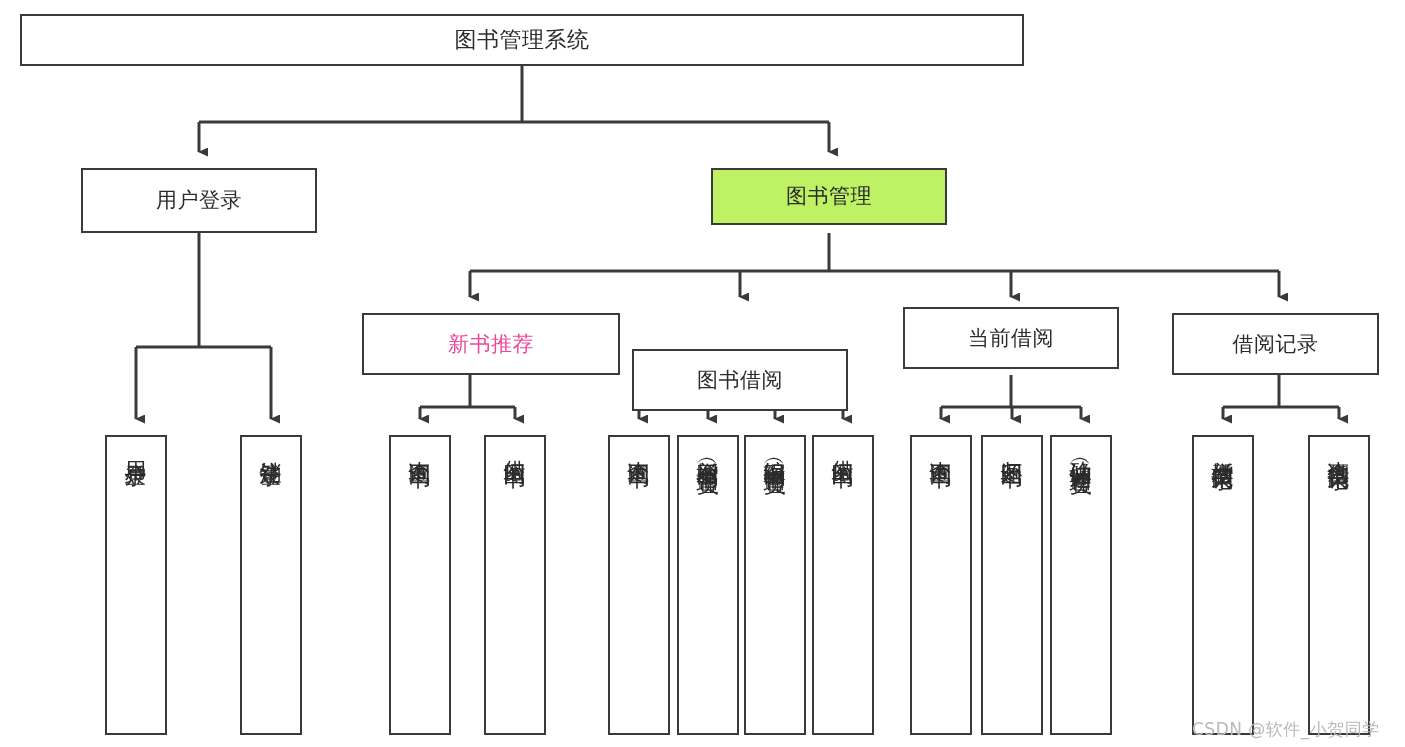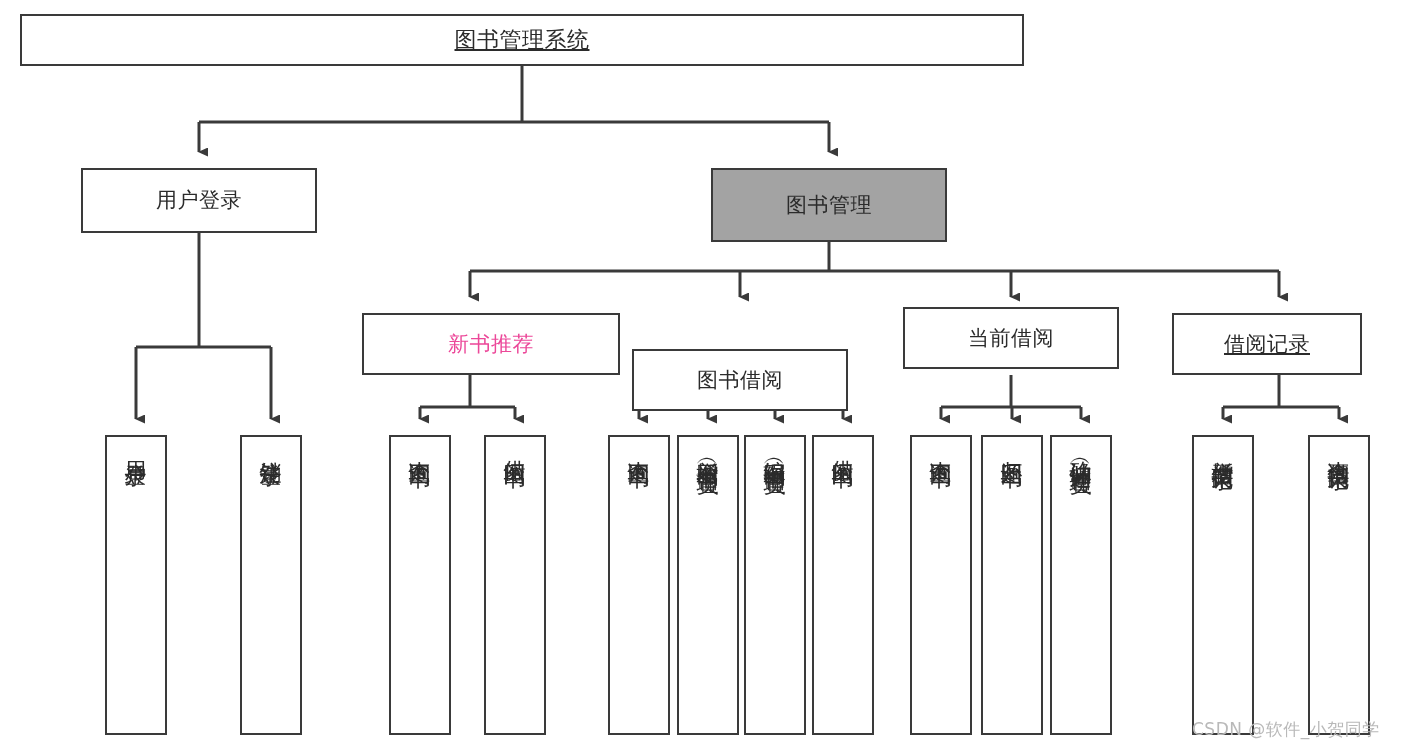--- a/index.html
+++ b/index.html
@@ -52,21 +52,21 @@
     padding-top: 6px;
   }
   .node.vertical .node-label {
     writing-mode: vertical-rl;
     text-orientation: upright;
     font-size: 22px;
     line-height: 1.05;
     letter-spacing: 2px;
     white-space: nowrap;
   }
-  .node.root .node-label { font-size: 22px; text-decoration: underline; }
+  .node.root .node-label { font-size: 22px; }
   .watermark {
     position: absolute;
     font-size: 17px;
     color: #b9b9b9;
     white-space: nowrap;
     letter-spacing: 0.5px;
     font-family: "DejaVu Sans", "Liberation Sans", sans-serif;
     text-align: center;
   }
 </style>
@@ -125,34 +125,34 @@
     </g>
   </svg>
 
   <div class="node horizontal root" style="left: 20px; top: 14px; width: 1004px; height: 52px; border-color: rgb(58, 58, 58); background: rgb(255, 255, 255); color: rgb(43, 43, 43);">
     <span class="node-label">图书管理系统</span>
   </div>
 
   <div class="node horizontal" style="left: 81px; top: 168px; width: 236px; height: 65px; border-color: rgb(58, 58, 58); background: rgb(255, 255, 255); color: rgb(43, 43, 43);">
     <span class="node-label">用户登录</span>
   </div>
-  <div class="node horizontal" style="left: 711px; top: 168px; width: 236px; height: 74px; border-color: rgb(58, 58, 58); background: #a3a3a3; color: rgb(43, 43, 43);">
+  <div class="node horizontal" style="left: 711px; top: 168px; width: 236px; height: 57px; border-color: rgb(58, 58, 58); background: #bef264; color: rgb(43, 43, 43);">
     <span class="node-label">图书管理</span>
   </div>
 
   <div class="node horizontal" style="left: 362px; top: 313px; width: 258px; height: 62px; border-color: rgb(58, 58, 58); background: rgb(255, 255, 255); color: #ec4899;">
     <span class="node-label">新书推荐</span>
   </div>
   <div class="node horizontal" style="left: 632px; top: 313px; width: 216px; height: 62px; border-color: rgb(58, 58, 58); background: rgb(255, 255, 255); color: rgb(43, 43, 43); margin-top: 36px;">
     <span class="node-label">图书借阅</span>
   </div>
   <div class="node horizontal" style="left: 903px; top: 307px; width: 216px; height: 62px; border-color: rgb(58, 58, 58); background: rgb(255, 255, 255); color: rgb(43, 43, 43);">
     <span class="node-label">当前借阅</span>
   </div>
-  <div class="node horizontal" style="left: 1172px; top: 313px; width: 190px; height: 62px; border-color: rgb(58, 58, 58); background: rgb(255, 255, 255); color: rgb(43, 43, 43); text-decoration: underline;">
+  <div class="node horizontal" style="left: 1172px; top: 313px; width: 207px; height: 62px; border-color: rgb(58, 58, 58); background: rgb(255, 255, 255); color: rgb(43, 43, 43);">
     <span class="node-label">借阅记录</span>
   </div>
 
   <div class="node vertical" style="left: 105px; top: 435px; width: 62px; height: 300px; border-color: rgb(58, 58, 58); background: rgb(255, 255, 255); color: rgb(43, 43, 43);">
     <span class="node-label">用户登录</span>
   </div>
   <div class="node vertical" style="left: 240px; top: 435px; width: 62px; height: 300px; border-color: rgb(58, 58, 58); background: rgb(255, 255, 255); color: rgb(43, 43, 43);">
     <span class="node-label">注销登录</span>
   </div>
   <div class="node vertical" style="left: 389px; top: 435px; width: 62px; height: 300px; border-color: rgb(58, 58, 58); background: rgb(255, 255, 255); color: rgb(43, 43, 43);">

